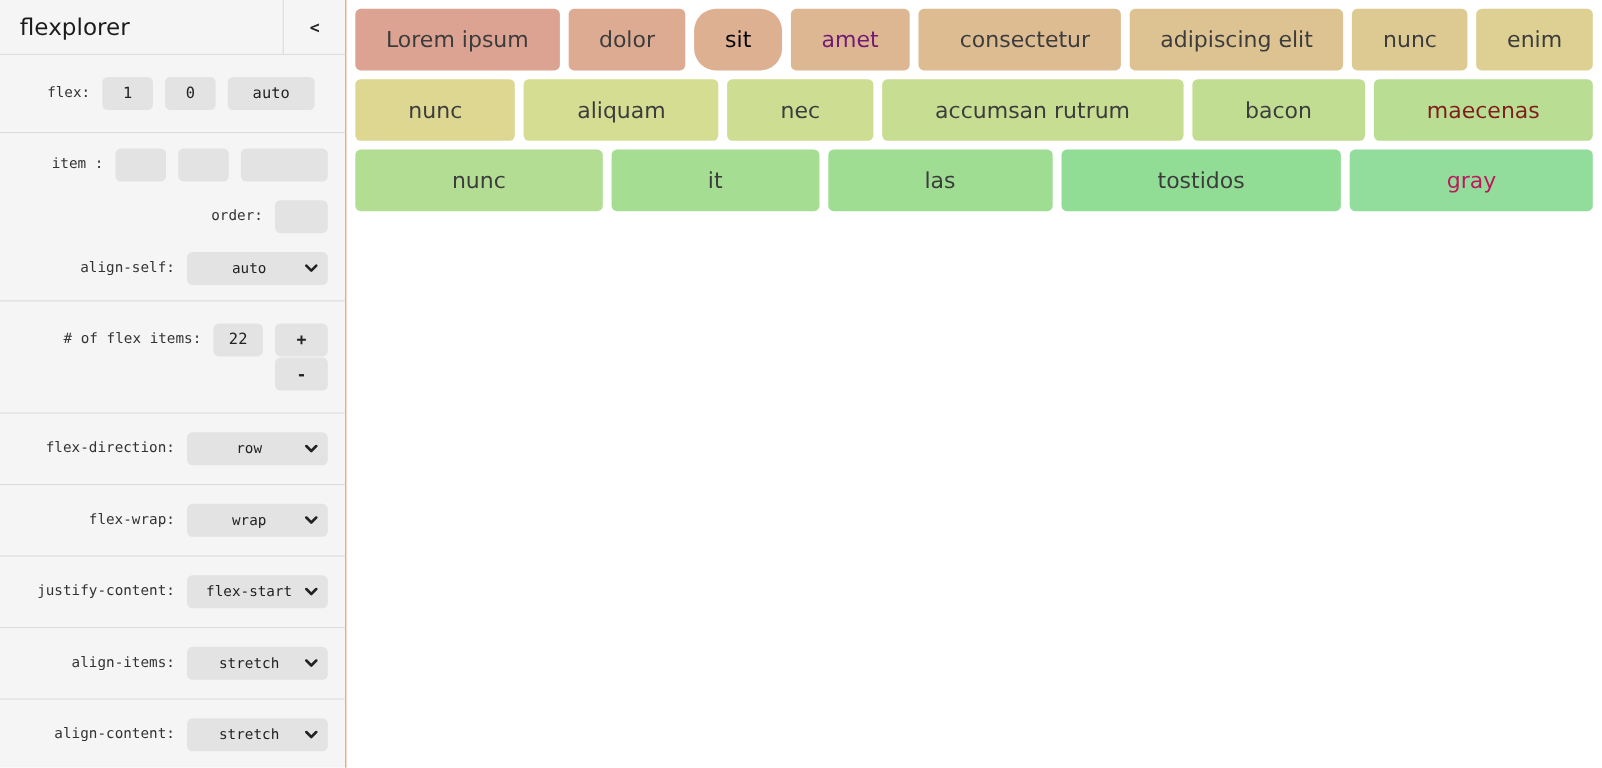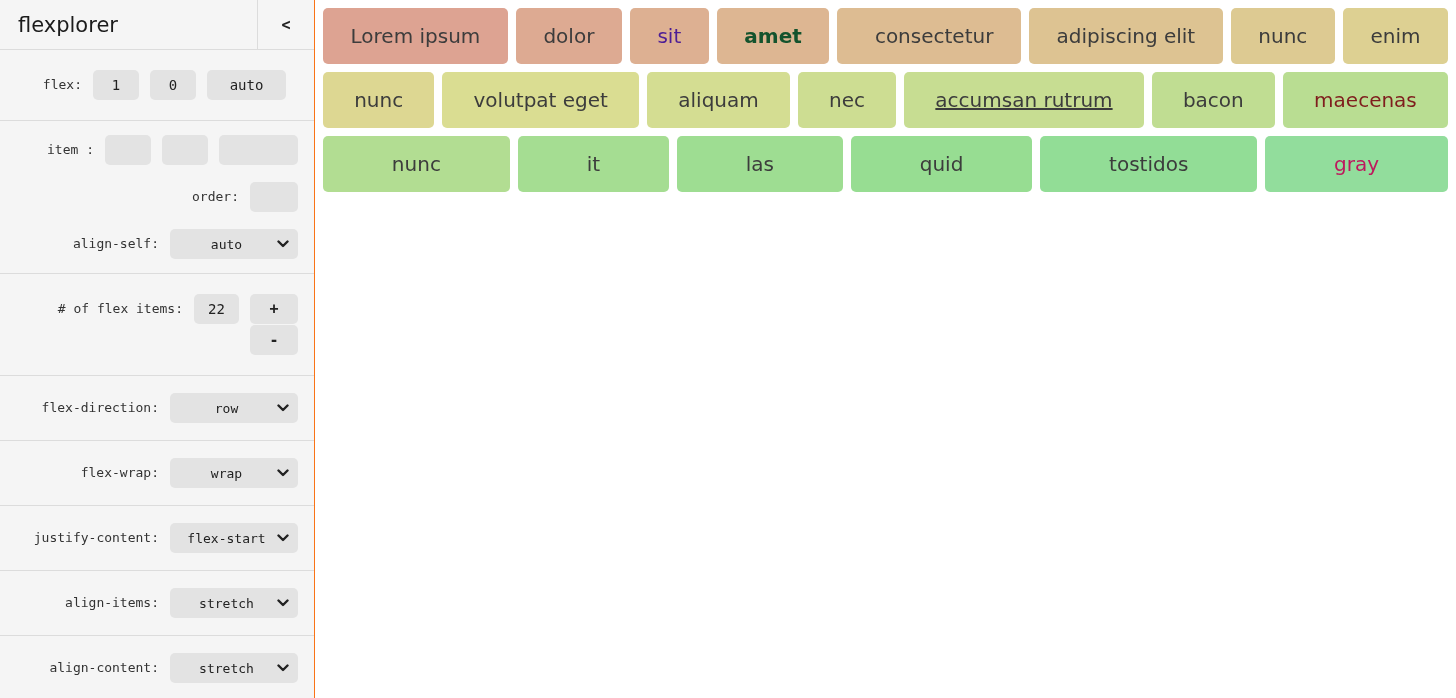--- a/index.html
+++ b/index.html
@@ -216,39 +216,37 @@
         </div>
       </div>
     </div>
 
   </div>
 
   <div class="canvas">
       <div class="flex-row">
         <div class="item" style="background: rgb(221, 163, 146); color: rgb(60, 60, 60);">Lorem ipsum</div>
         <div class="item" style="background: rgb(221, 170, 146); color: rgb(60, 60, 60);">dolor</div>
-        <div class="item" style="background: rgb(221, 176, 146); color: #4c1d95;">sit</div>
-        <div class="item" style="background: rgb(221, 182, 146); color: #14532d; font-weight: bold;">amet</div>
+        <div class="item" style="background: rgb(221, 176, 146); color: #000000; border-radius: 20px;">sit</div>
+        <div class="item" style="background: rgb(221, 182, 146); color: #701a75;">amet</div>
         <div class="item" style="background: rgb(221, 188, 146); color: rgb(60, 60, 60); padding-left: 32px;">consectetur</div>
         <div class="item" style="background: rgb(221, 195, 146); color: rgb(60, 60, 60);">adipiscing elit</div>
         <div class="item" style="background: rgb(221, 202, 146); color: rgb(60, 60, 60);">nunc</div>
         <div class="item" style="background: rgb(221, 208, 146); color: rgb(60, 60, 60);">enim</div>
       </div>
       <div class="flex-row">
         <div class="item" style="background: rgb(221, 215, 146); color: rgb(60, 60, 60);">nunc</div>
-        <div class="item" style="background: rgb(218, 221, 146); color: rgb(60, 60, 60);">volutpat eget</div>
         <div class="item" style="background: rgb(212, 221, 146); color: rgb(60, 60, 60);">aliquam</div>
         <div class="item" style="background: rgb(205, 221, 146); color: rgb(60, 60, 60);">nec</div>
-        <div class="item" style="background: rgb(199, 221, 146); color: rgb(60, 60, 60); text-decoration: underline;">accumsan rutrum</div>
+        <div class="item" style="background: rgb(199, 221, 146); color: rgb(60, 60, 60);">accumsan rutrum</div>
         <div class="item" style="background: rgb(192, 221, 146); color: rgb(60, 60, 60);">bacon</div>
         <div class="item" style="background: rgb(185, 221, 146); color: #7f1d1d;">maecenas</div>
       </div>
       <div class="flex-row">
         <div class="item" style="background: rgb(178, 221, 146); color: rgb(60, 60, 60);">nunc</div>
         <div class="item" style="background: rgb(165, 221, 146); color: rgb(60, 60, 60);">it</div>
         <div class="item" style="background: rgb(158, 221, 146); color: rgb(60, 60, 60);">las</div>
-        <div class="item" style="background: rgb(151, 221, 146); color: rgb(60, 60, 60);">quid</div>
         <div class="item" style="background: rgb(146, 221, 150); color: rgb(60, 60, 60);">tostidos</div>
         <div class="item" style="background: rgb(146, 221, 156); color: #be185d;">gray</div>
       </div>
     </div>
 
 </div>
 
 </body></html>

